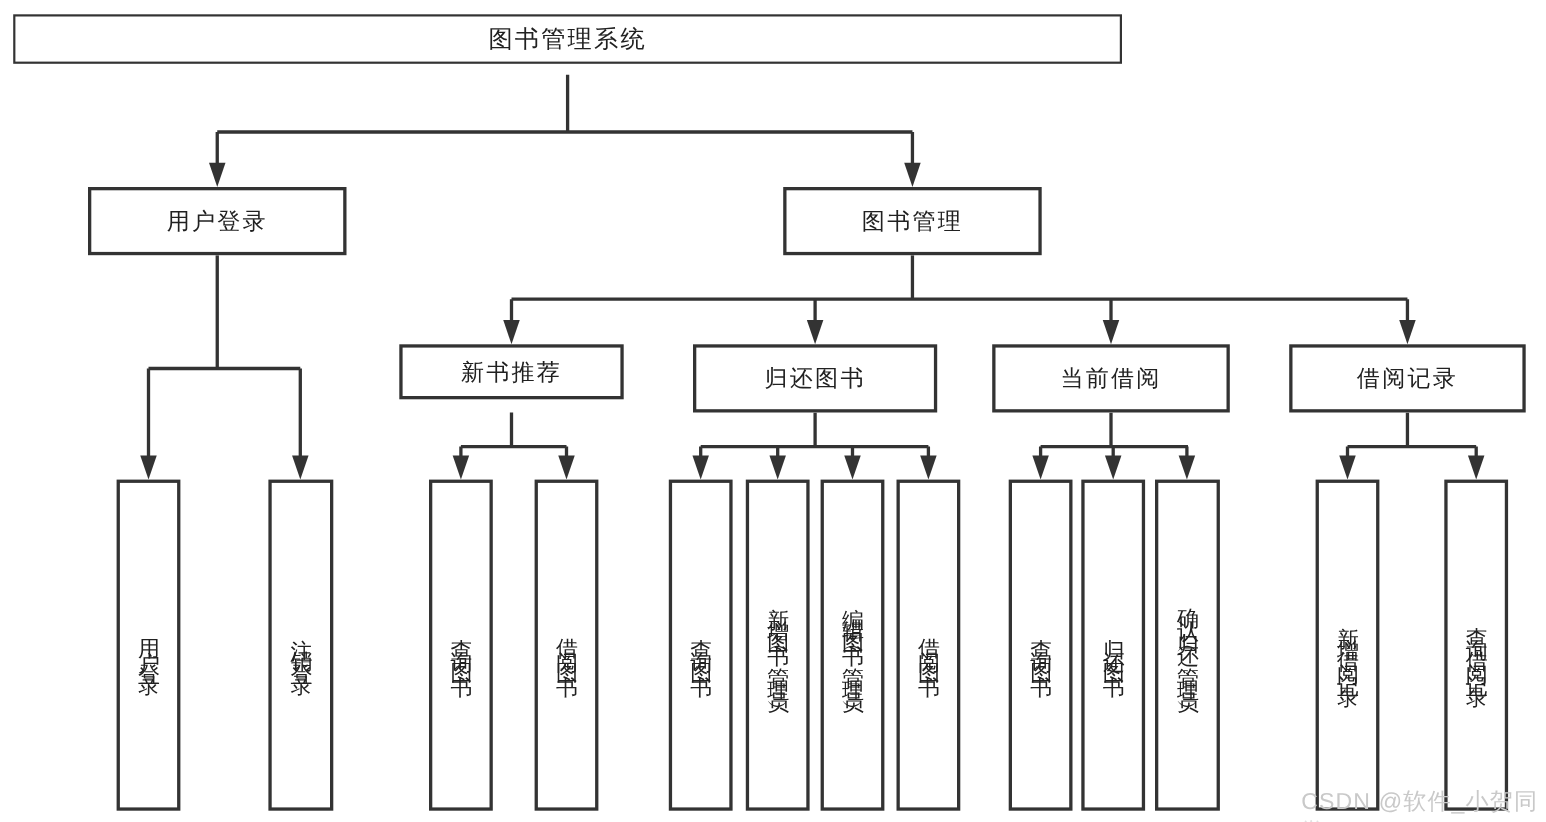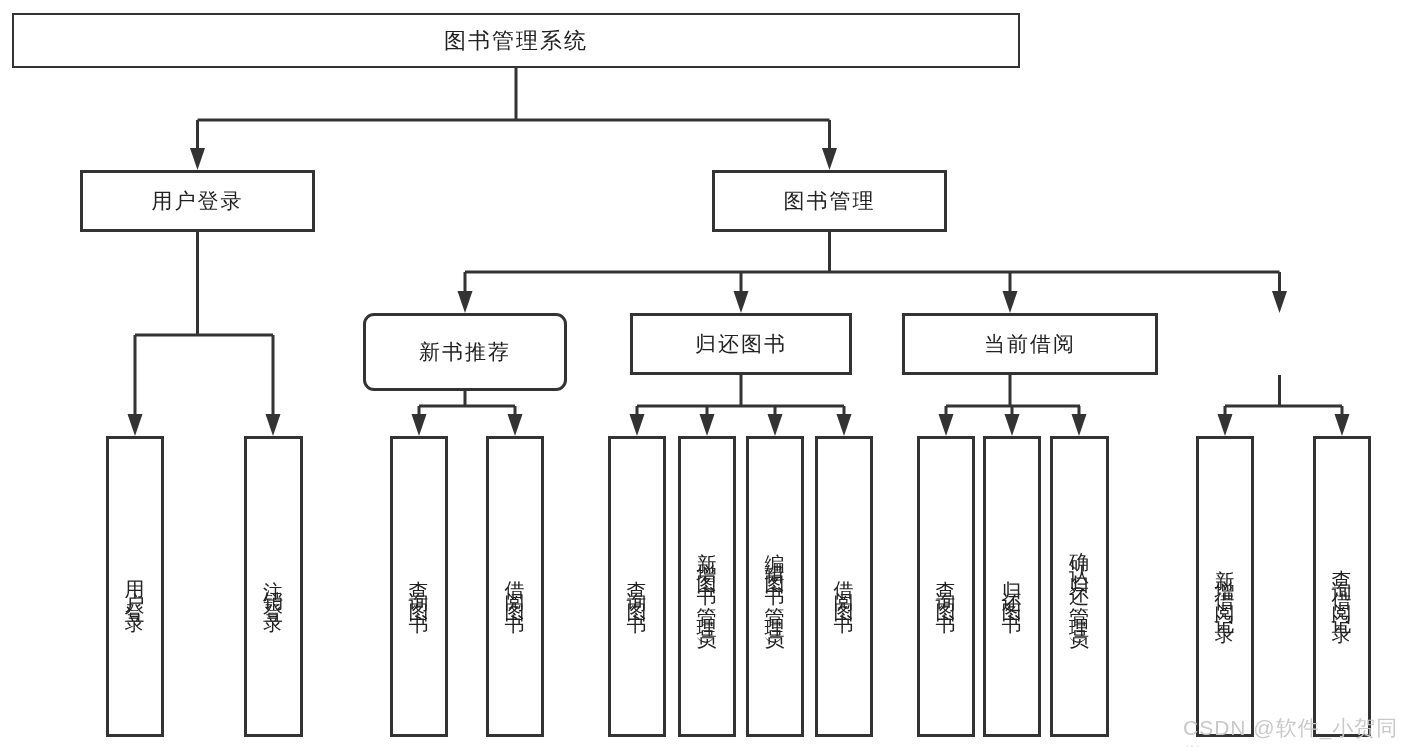--- a/index.html
+++ b/index.html
@@ -65,39 +65,42 @@
       <polygon points="767.5,414 782.5,414 775,436"></polygon>
       <polygon points="836.5,414 851.5,414 844,436"></polygon>
       <polygon points="938.5,414 953.5,414 946,436"></polygon>
       <polygon points="1004.5,414 1019.5,414 1012,436"></polygon>
       <polygon points="1071.5,414 1086.5,414 1079,436"></polygon>
       <polygon points="1217.5,414 1232.5,414 1225,436"></polygon>
       <polygon points="1334.5,414 1349.5,414 1342,436"></polygon>
     </g>
   </svg>
 
-  <div class="node h root" style="left:12px; top:13px; width:1008px; height:55px;">
+  <div class="node h root" style="left:12px; top:13px; width:1008px; height:45px;">
     <span>图书管理系统</span>
   </div>
 
   <div class="node h" style="left:80px; top:170px; width:235px; height:62px;">
     <span>用户登录</span>
   </div>
   <div class="node h" style="left:712px; top:170px; width:235px; height:62px;font-family:Liberation Mono, monospace;">
     <span>图书管理</span>
   </div>
 
-  <div class="node h" style="left:363px; top:313px; width:204px; height:78px;border-radius:11px;">
+  <div class="node h" style="left:363px; top:313px; width:204px; height:50px;">
     <span>新书推荐</span>
   </div>
   <div class="node h" style="left:630px; top:313px; width:222px; height:62px;">
     <span>归还图书</span>
   </div>
-  <div class="node h" style="left:902px; top:313px; width:256px; height:62px;">
+  <div class="node h" style="left:902px; top:313px; width:216px; height:62px;">
     <span>当前借阅</span>
+  </div>
+  <div class="node h" style="left:1172px; top:313px; width:215px; height:62px;">
+    <span>借阅记录</span>
   </div>
 
   <div class="node v" style="left:106px; top:436px; width:58px; height:301px;">
     <span>用户登录</span>
   </div>
   <div class="node v" style="left:244px; top:436px; width:59px; height:301px;">
     <span>注销登录</span>
   </div>
 
   <div class="node v" style="left:390px; top:436px; width:58px; height:301px;">

